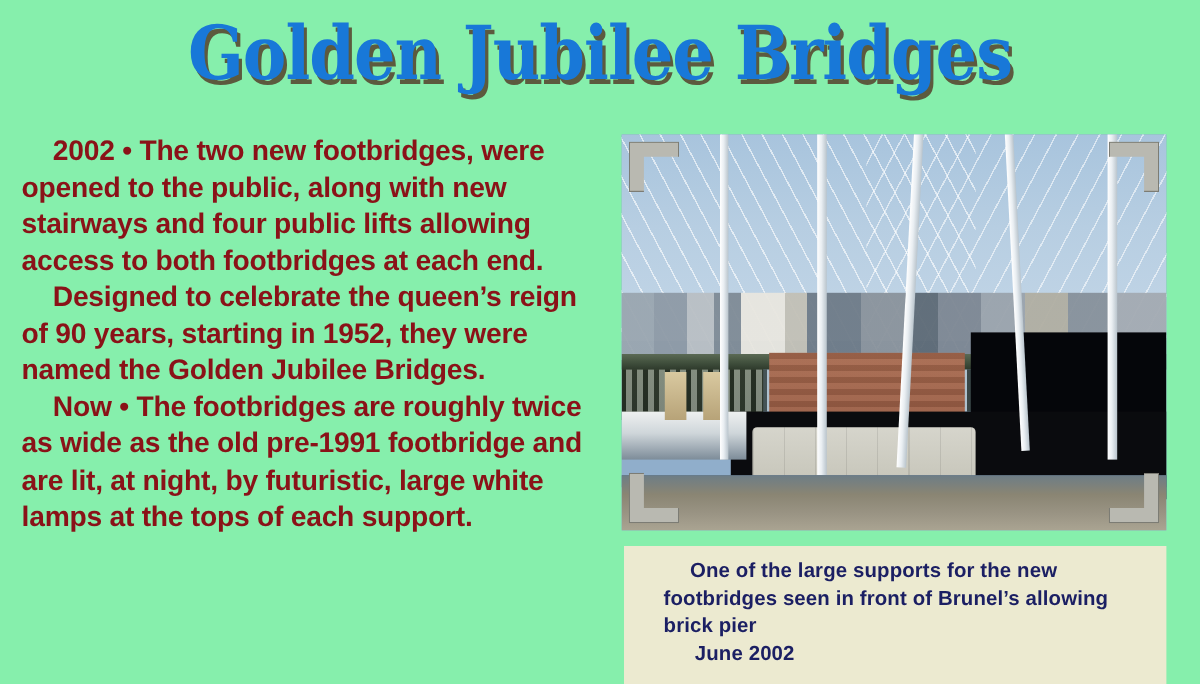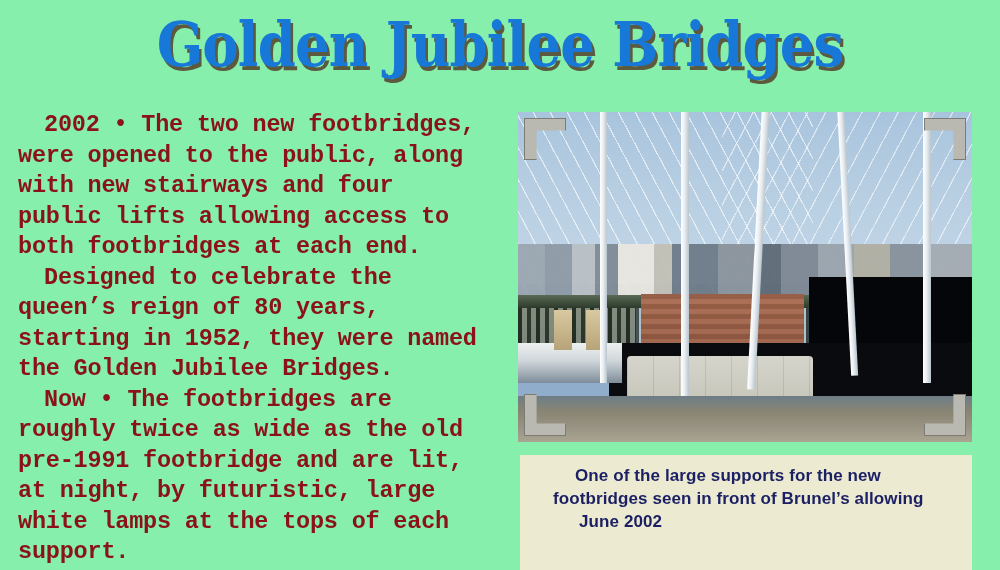--- a/index.html
+++ b/index.html
@@ -41,21 +41,21 @@
     white-space: nowrap;
   }
 
   
   .body-copy {
     position: absolute;
     left: 18px;
     top: 110px;
     width: 470px;
     color: #8a1218;
-    font-family: Liberation Mono, monospace;
+    font-family: Liberation Sans, sans-serif;
     font-weight: bold;
     font-size: 23.5px;
     line-height: 30.5px;
     letter-spacing: -0.2px;
   }
   .body-copy p {
     margin: 0 0 0 0;
     text-indent: 26px;
   }
 
@@ -248,21 +248,21 @@
 </style>
 </head>
 <body>
 
 <div class="slide">
 
   <div class="title">Golden Jubilee Bridges</div>
 
   <div class="body-copy">
     <p>2002 • The two new footbridges,  were opened to the public, along with  new stairways and four public lifts allowing access to both footbridges at each end.</p>
-    <p>Designed to celebrate the queen’s reign of 80 years, starting in 1952, they were named the Golden Jubilee Bridges.</p>
+    <p>Designed to celebrate the queen’s reign of 90 years, starting in 1952, they were named the Golden Jubilee Bridges.</p>
     <p>Now • The footbridges are roughly  twice as wide as the old pre-1991 footbridge and are lit, at night, by futuristic, large white lamps at the tops of each support.</p>
   </div>
 
   <div class="photo-wrap">
     <div class="photo">
       <div class="sky"></div>
       <div class="cables-left"></div>
       <div class="cables-right"></div>
       <div class="skyline"></div>
       <div class="trees"></div>
@@ -286,17 +286,18 @@
     <div class="corner tl"></div>
     <div class="corner tr"></div>
     <div class="corner bl"></div>
     <div class="corner br"></div>
   </div>
 
   <div class="caption-panel">
     <div class="caption-text">
       <span class="c1">One of the large  supports  for  the  new</span>
       <span class="c2">footbridges seen in front of Brunel’s allowing</span>
+      <span class="c3">brick pier</span>
       <span class="c4">June 2002</span>
     </div>
   </div>
 
 </div>
 
 </body></html>

